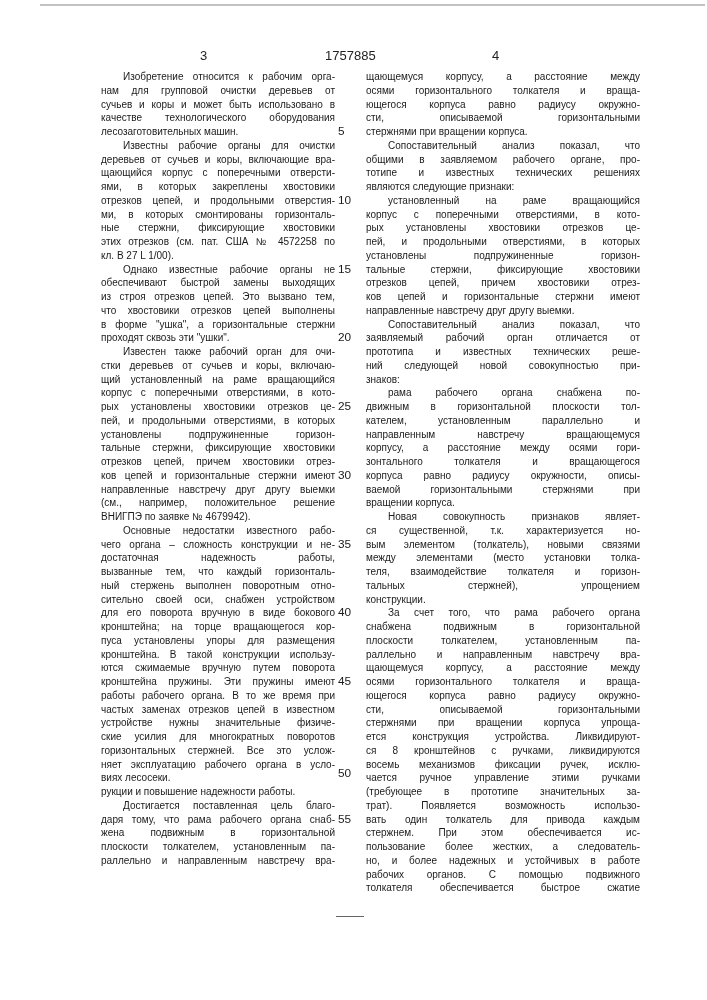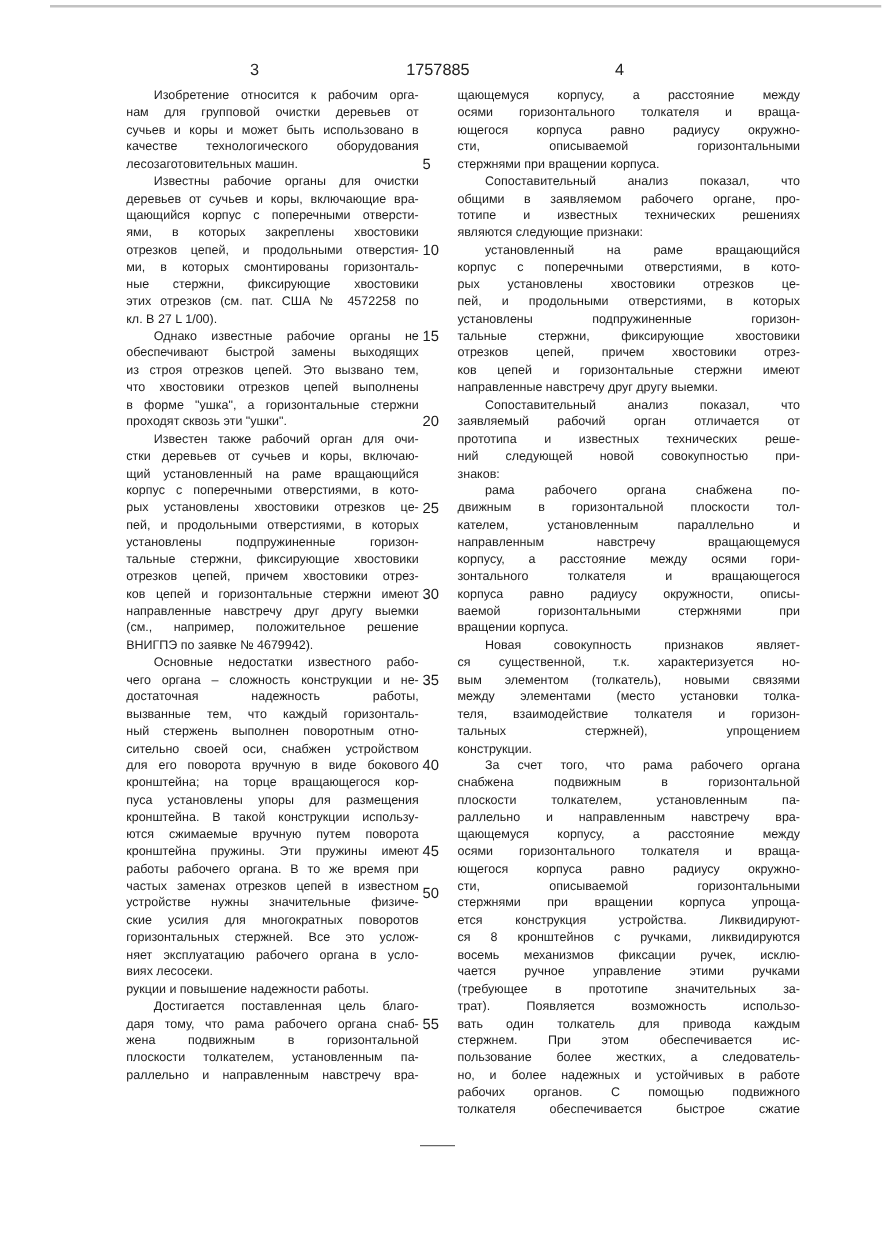--- a/index.html
+++ b/index.html
@@ -89,21 +89,21 @@
 <div class="nums" id="nums">
     <div style="top: 55px;">5</div>
     <div style="top: 123.75px;">10</div>
     <div style="top: 192.5px;">15</div>
     <div style="top: 261.25px;">20</div>
     <div style="top: 330px;">25</div>
     <div style="top: 398.75px;">30</div>
     <div style="top: 467.5px;">35</div>
     <div style="top: 536.25px;">40</div>
     <div style="top: 605px;">45</div>
-    <div style="top: 638px;">50</div>
+    <div style="top: 697px;">50</div>
     <div style="top: 742.5px;">55</div>
   </div>
 <div class="col" id="right">
     <div class="ln j">щающемуся корпусу, а расстояние между</div>
     <div class="ln j">осями горизонтального толкателя и враща-</div>
     <div class="ln j">ющегося корпуса равно радиусу окружно-</div>
     <div class="ln j">сти, описываемой горизонтальными</div>
     <div class="ln">стержнями при вращении корпуса.</div>
     <div class="ln j ind">Сопоставительный анализ показал, что</div>
     <div class="ln j">общими в заявляемом рабочего органе, про-</div>

